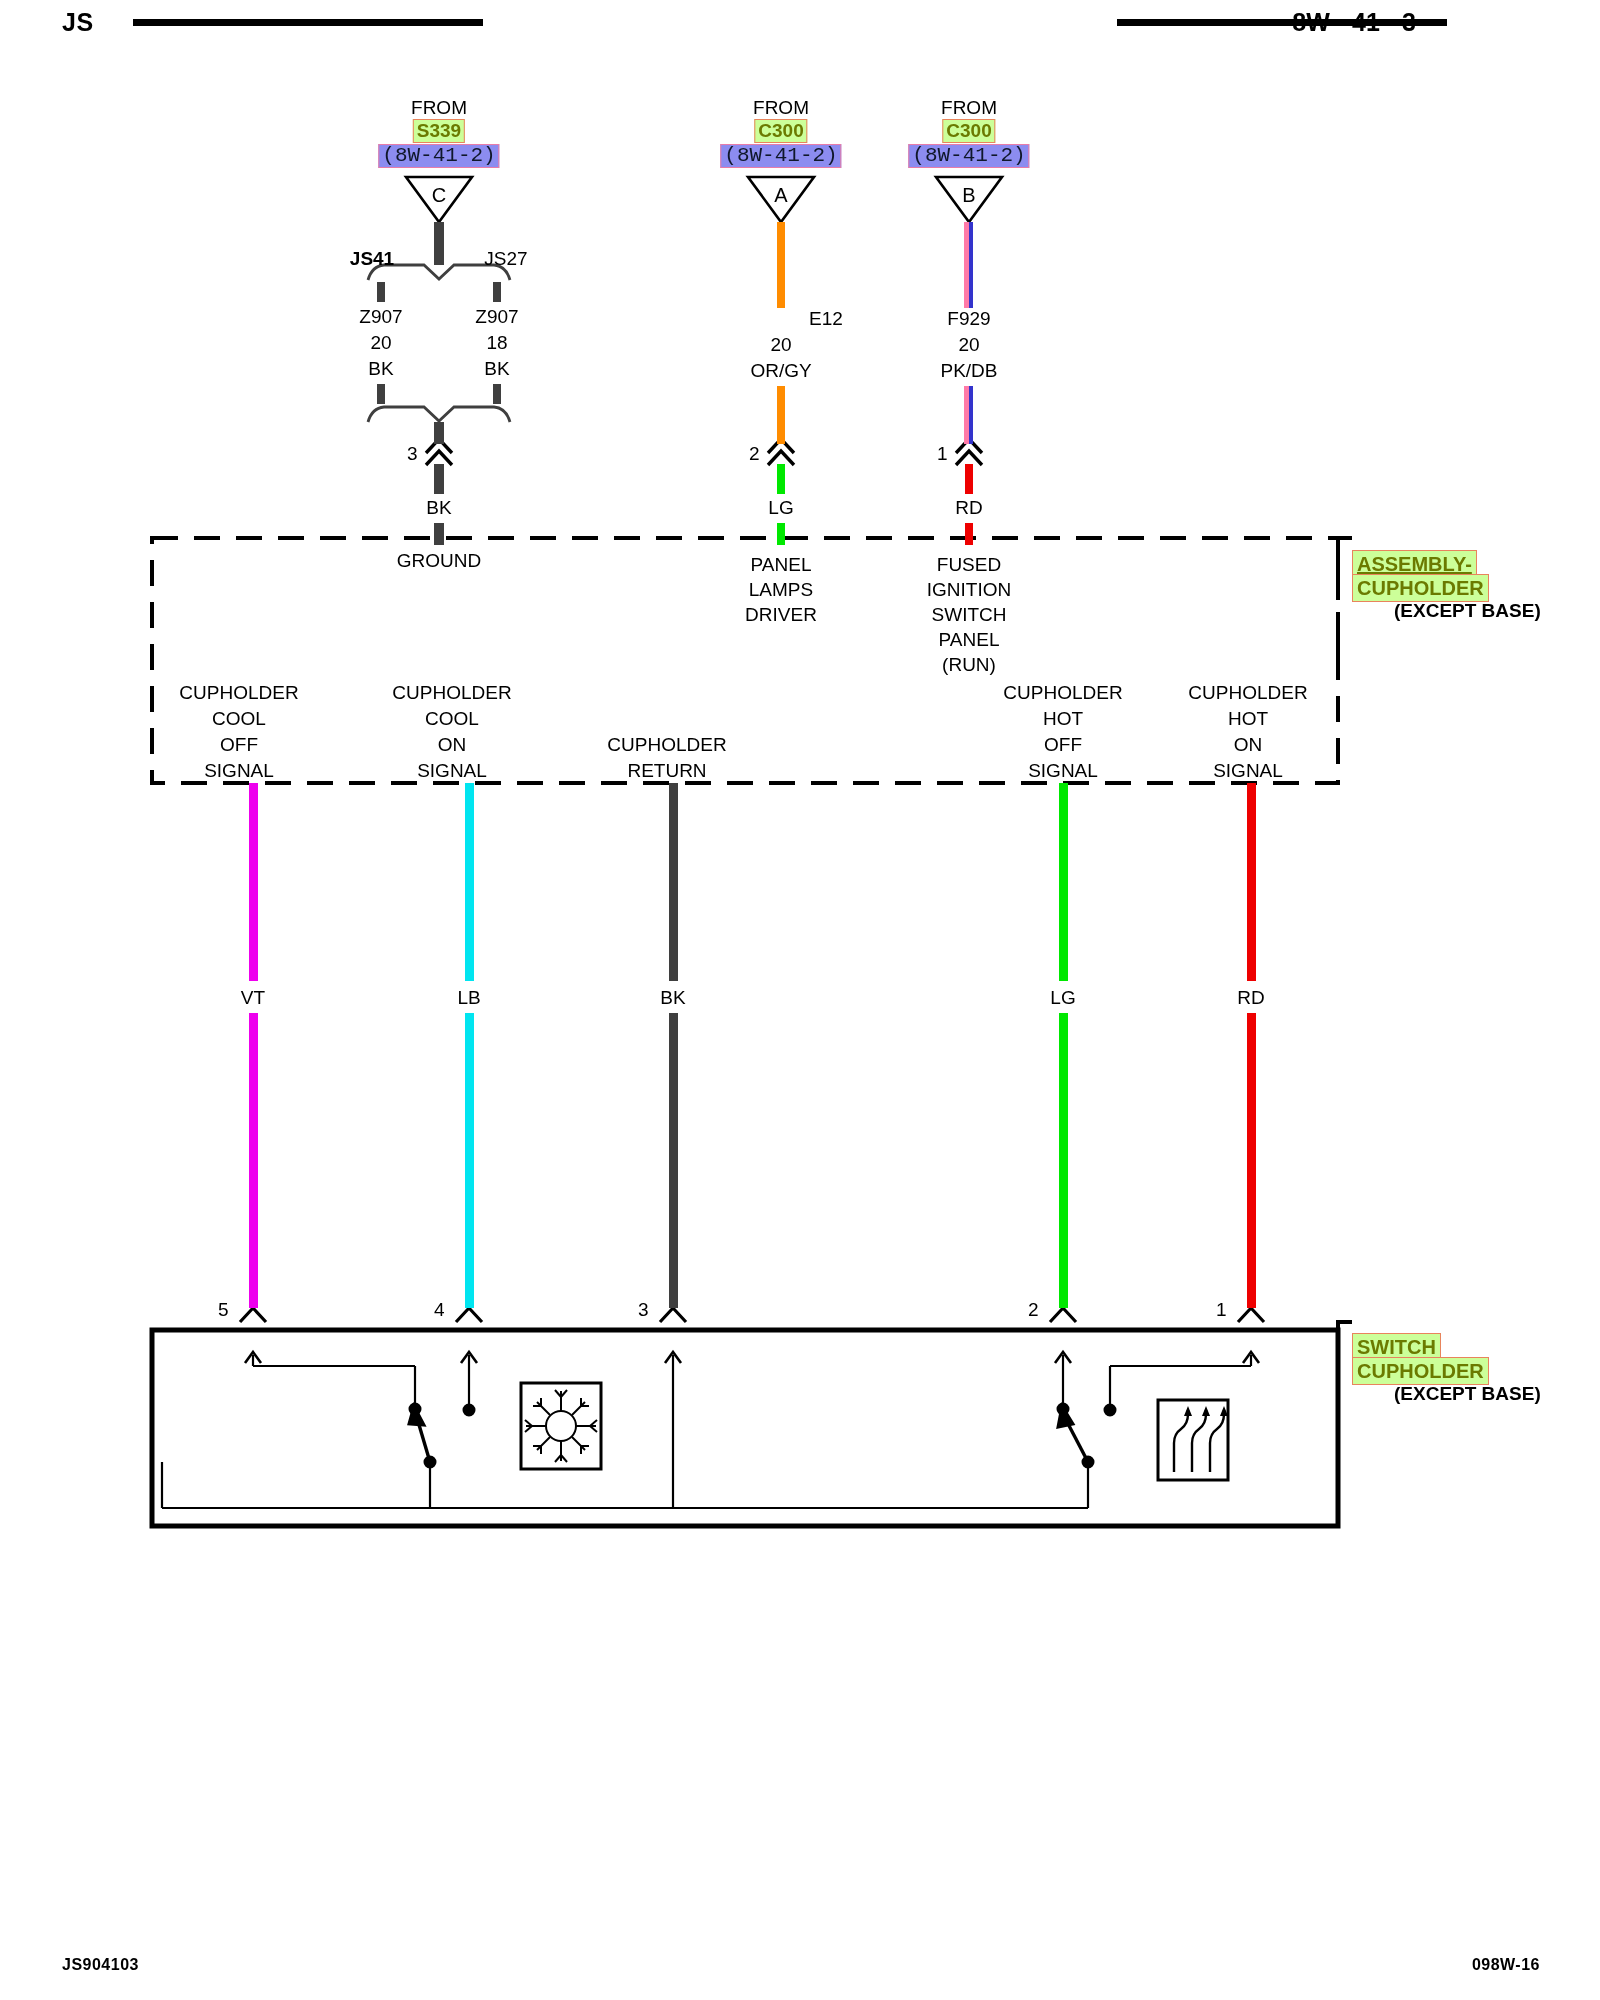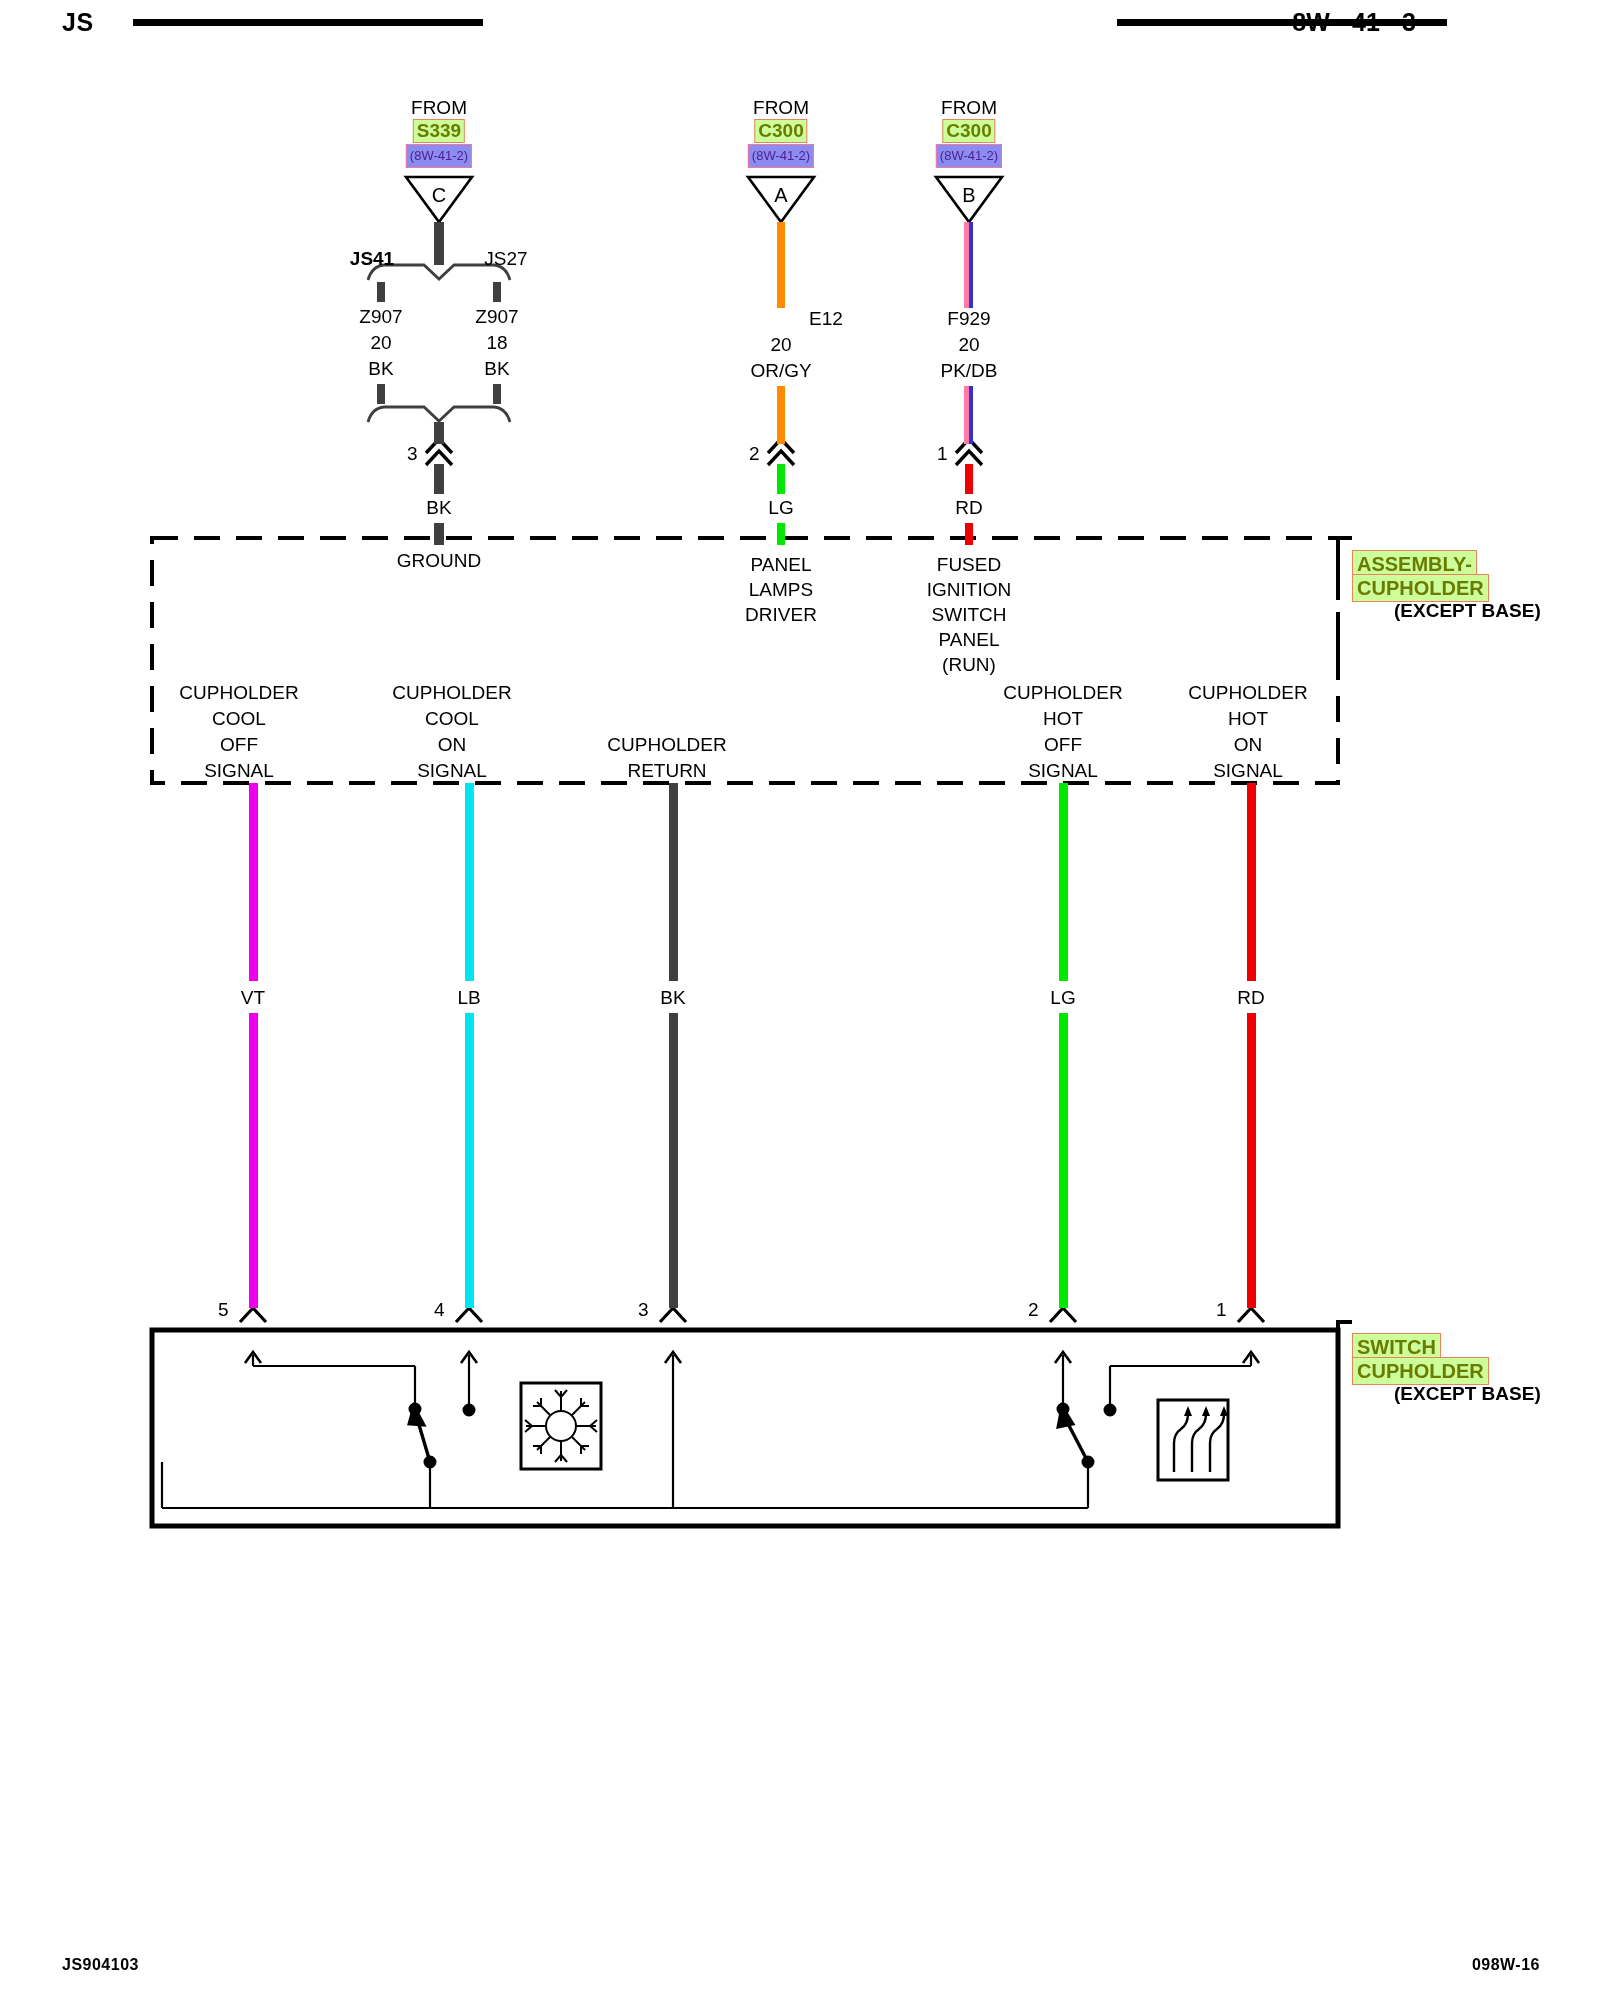--- a/index.html
+++ b/index.html
@@ -63,25 +63,26 @@
     font-size:19px;
     line-height:22px;
     padding:0 3px;
     white-space:nowrap;
   }
   .chip-blue{
     position:absolute;
     transform:translateX(-50%);
     background:#8c8cf0;
     border:1px solid #e87ca8;
-    color:#4c1d95;
-    font-size:13px;
+    color:#0f172a;
+    font-size:21px;
     line-height:22px;
     padding:0 3px;
     white-space:nowrap;
+    font-family:Liberation Mono, monospace;
   }
 
   
   .wire{position:absolute;}
   .w-bk{background:#3f3f3f;}
   .w-or{background:#ff8c00;}
   .w-lg{background:#00e800;}
   .w-rd{background:#ee0000;}
   .w-vt{background:#ee00ee;}
   .w-lb{background:#00e5f0;}
@@ -367,21 +368,21 @@
   <div class="t c" style="left:1063px; top:680px;">CUPHOLDER</div>
   <div class="t c" style="left:1063px; top:706px;">HOT</div>
   <div class="t c" style="left:1063px; top:732px;">OFF</div>
   <div class="t c" style="left:1063px; top:758px;">SIGNAL</div>
 
   <div class="t c" style="left:1248px; top:680px;">CUPHOLDER</div>
   <div class="t c" style="left:1248px; top:706px;">HOT</div>
   <div class="t c" style="left:1248px; top:732px;">ON</div>
   <div class="t c" style="left:1248px; top:758px;">SIGNAL</div>
 
-  <div class="callout-chip" style="left:1352px; top:550px;">ASSEMBLY-</div>
+  <div class="callout-chip" style="left:1352px; top:550px;text-decoration:underline;">ASSEMBLY-</div>
   <div class="callout-chip" style="left:1352px; top:574px;">CUPHOLDER</div>
   <div class="callout-sub" style="left:1350px; top:600px;">(EXCEPT BASE)</div>
 
   <div class="wire w-vt" style="left:249px; top:783px; width:9px; height:198px;"></div>
   <div class="t c" style="left:253px; top:985px;">VT</div>
   <div class="wire w-vt" style="left:249px; top:1013px; width:9px; height:295px;"></div>
   <div class="t" style="left:218px; top:1297px;">5</div>
 
   <div class="wire w-lb" style="left:465px; top:783px; width:9px; height:198px;"></div>
   <div class="t c" style="left:469px; top:985px;">LB</div>

